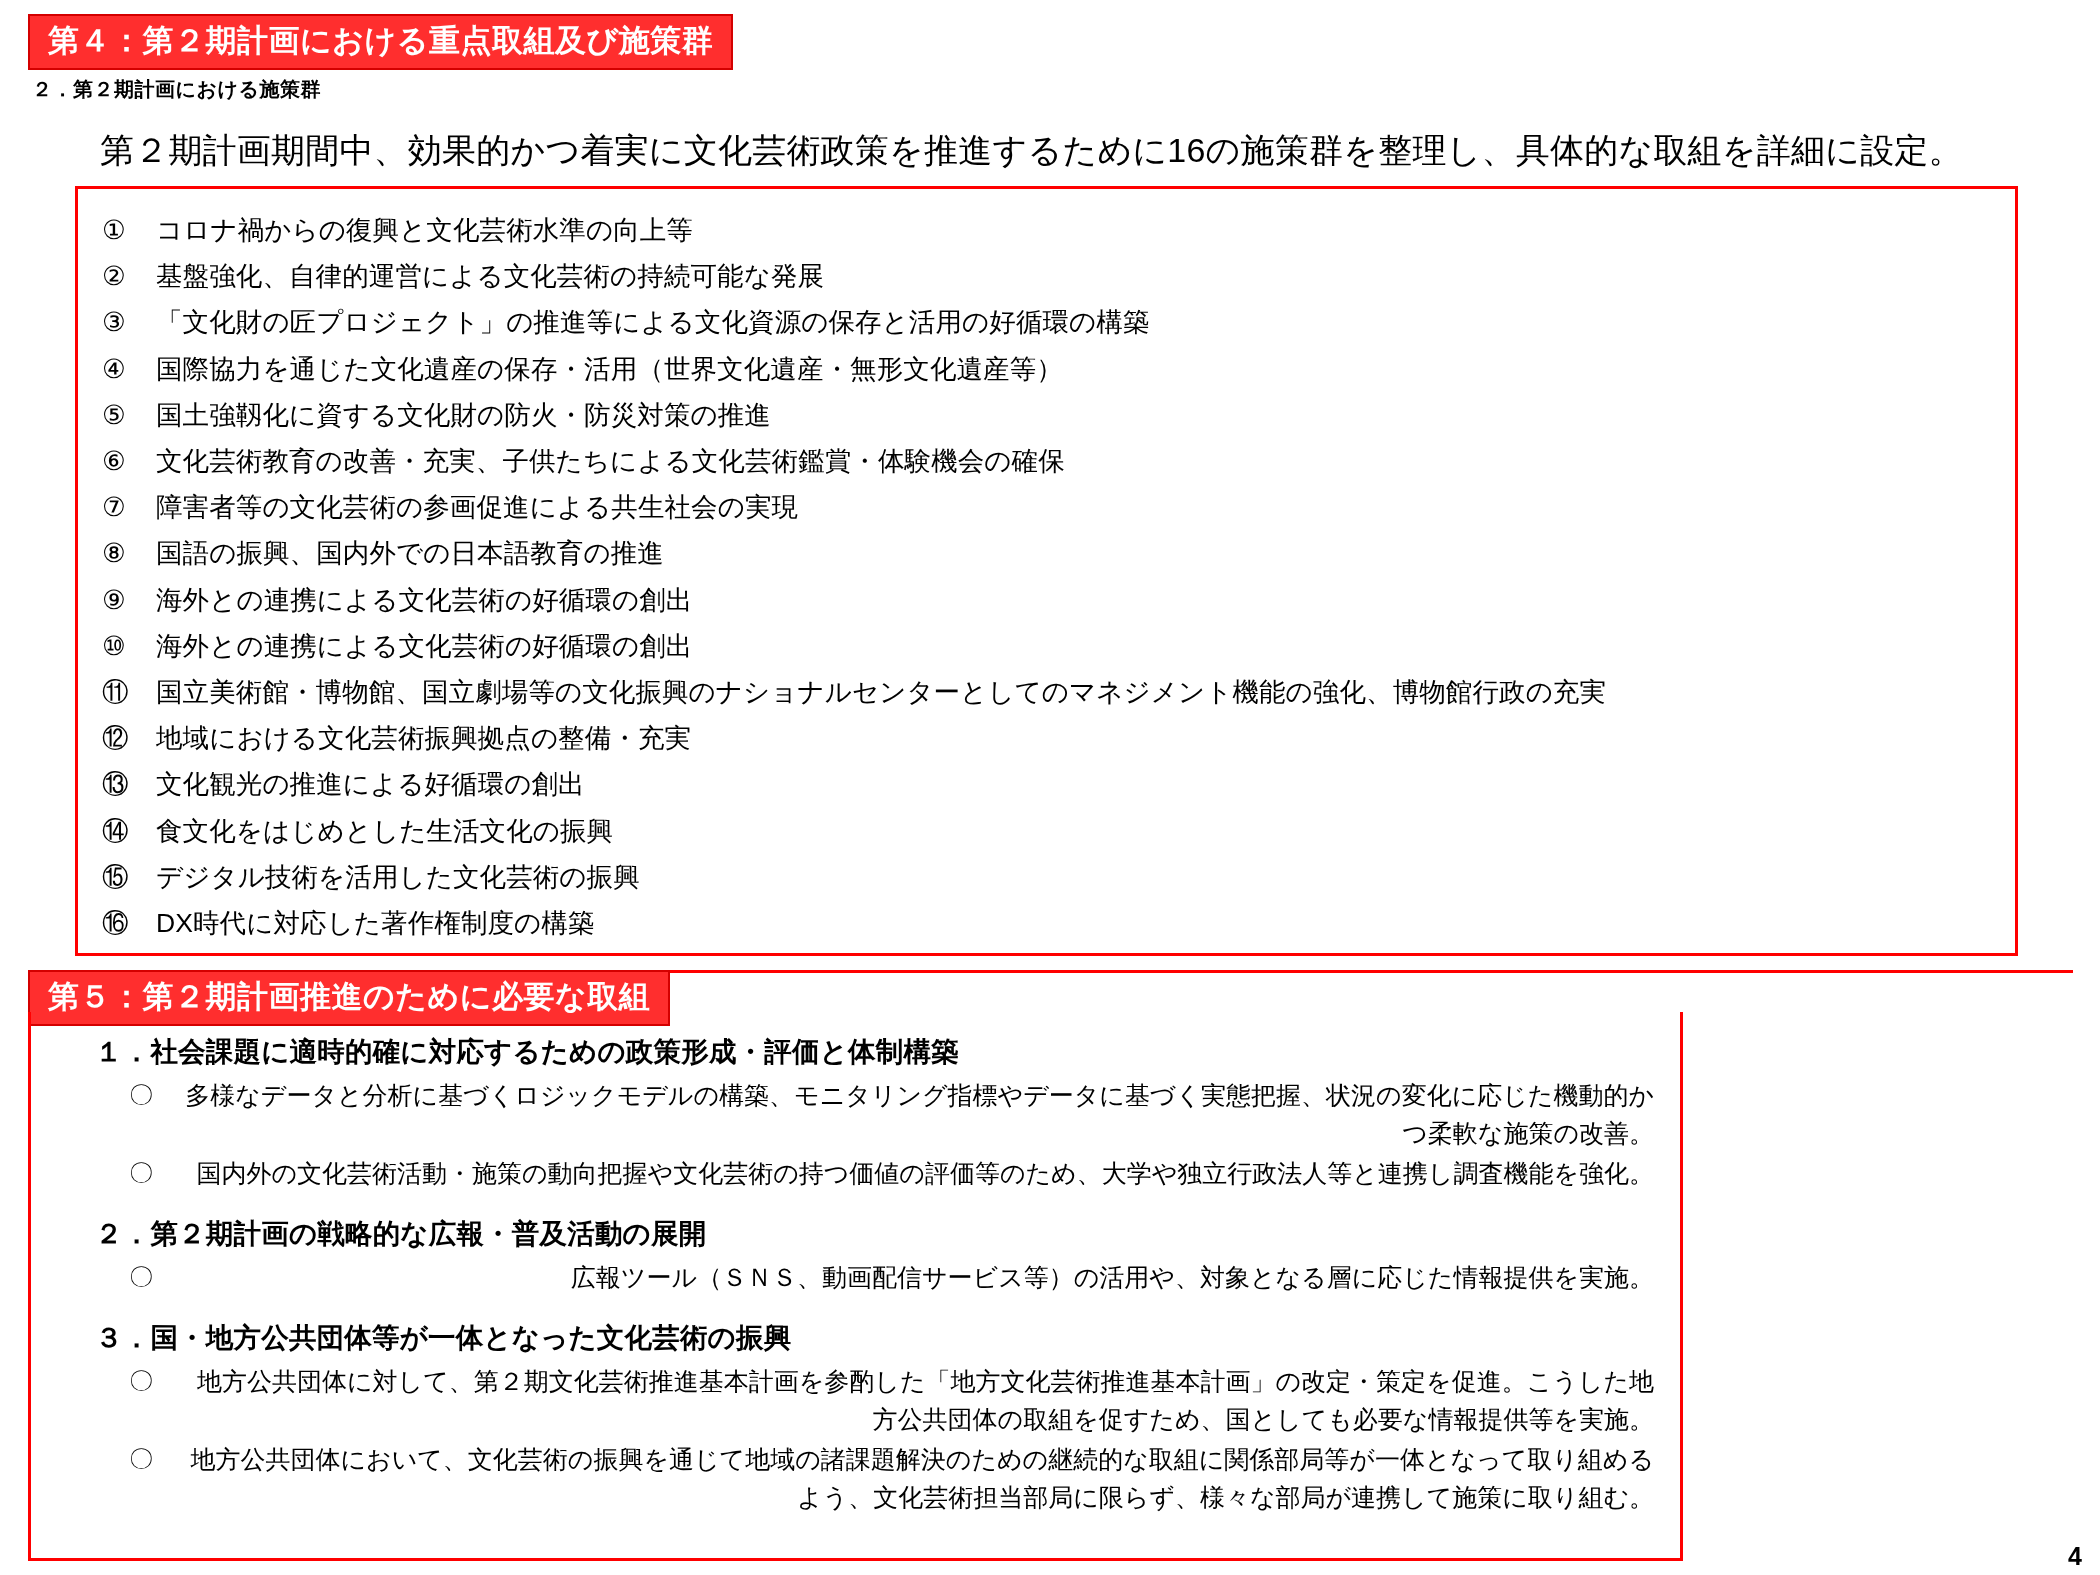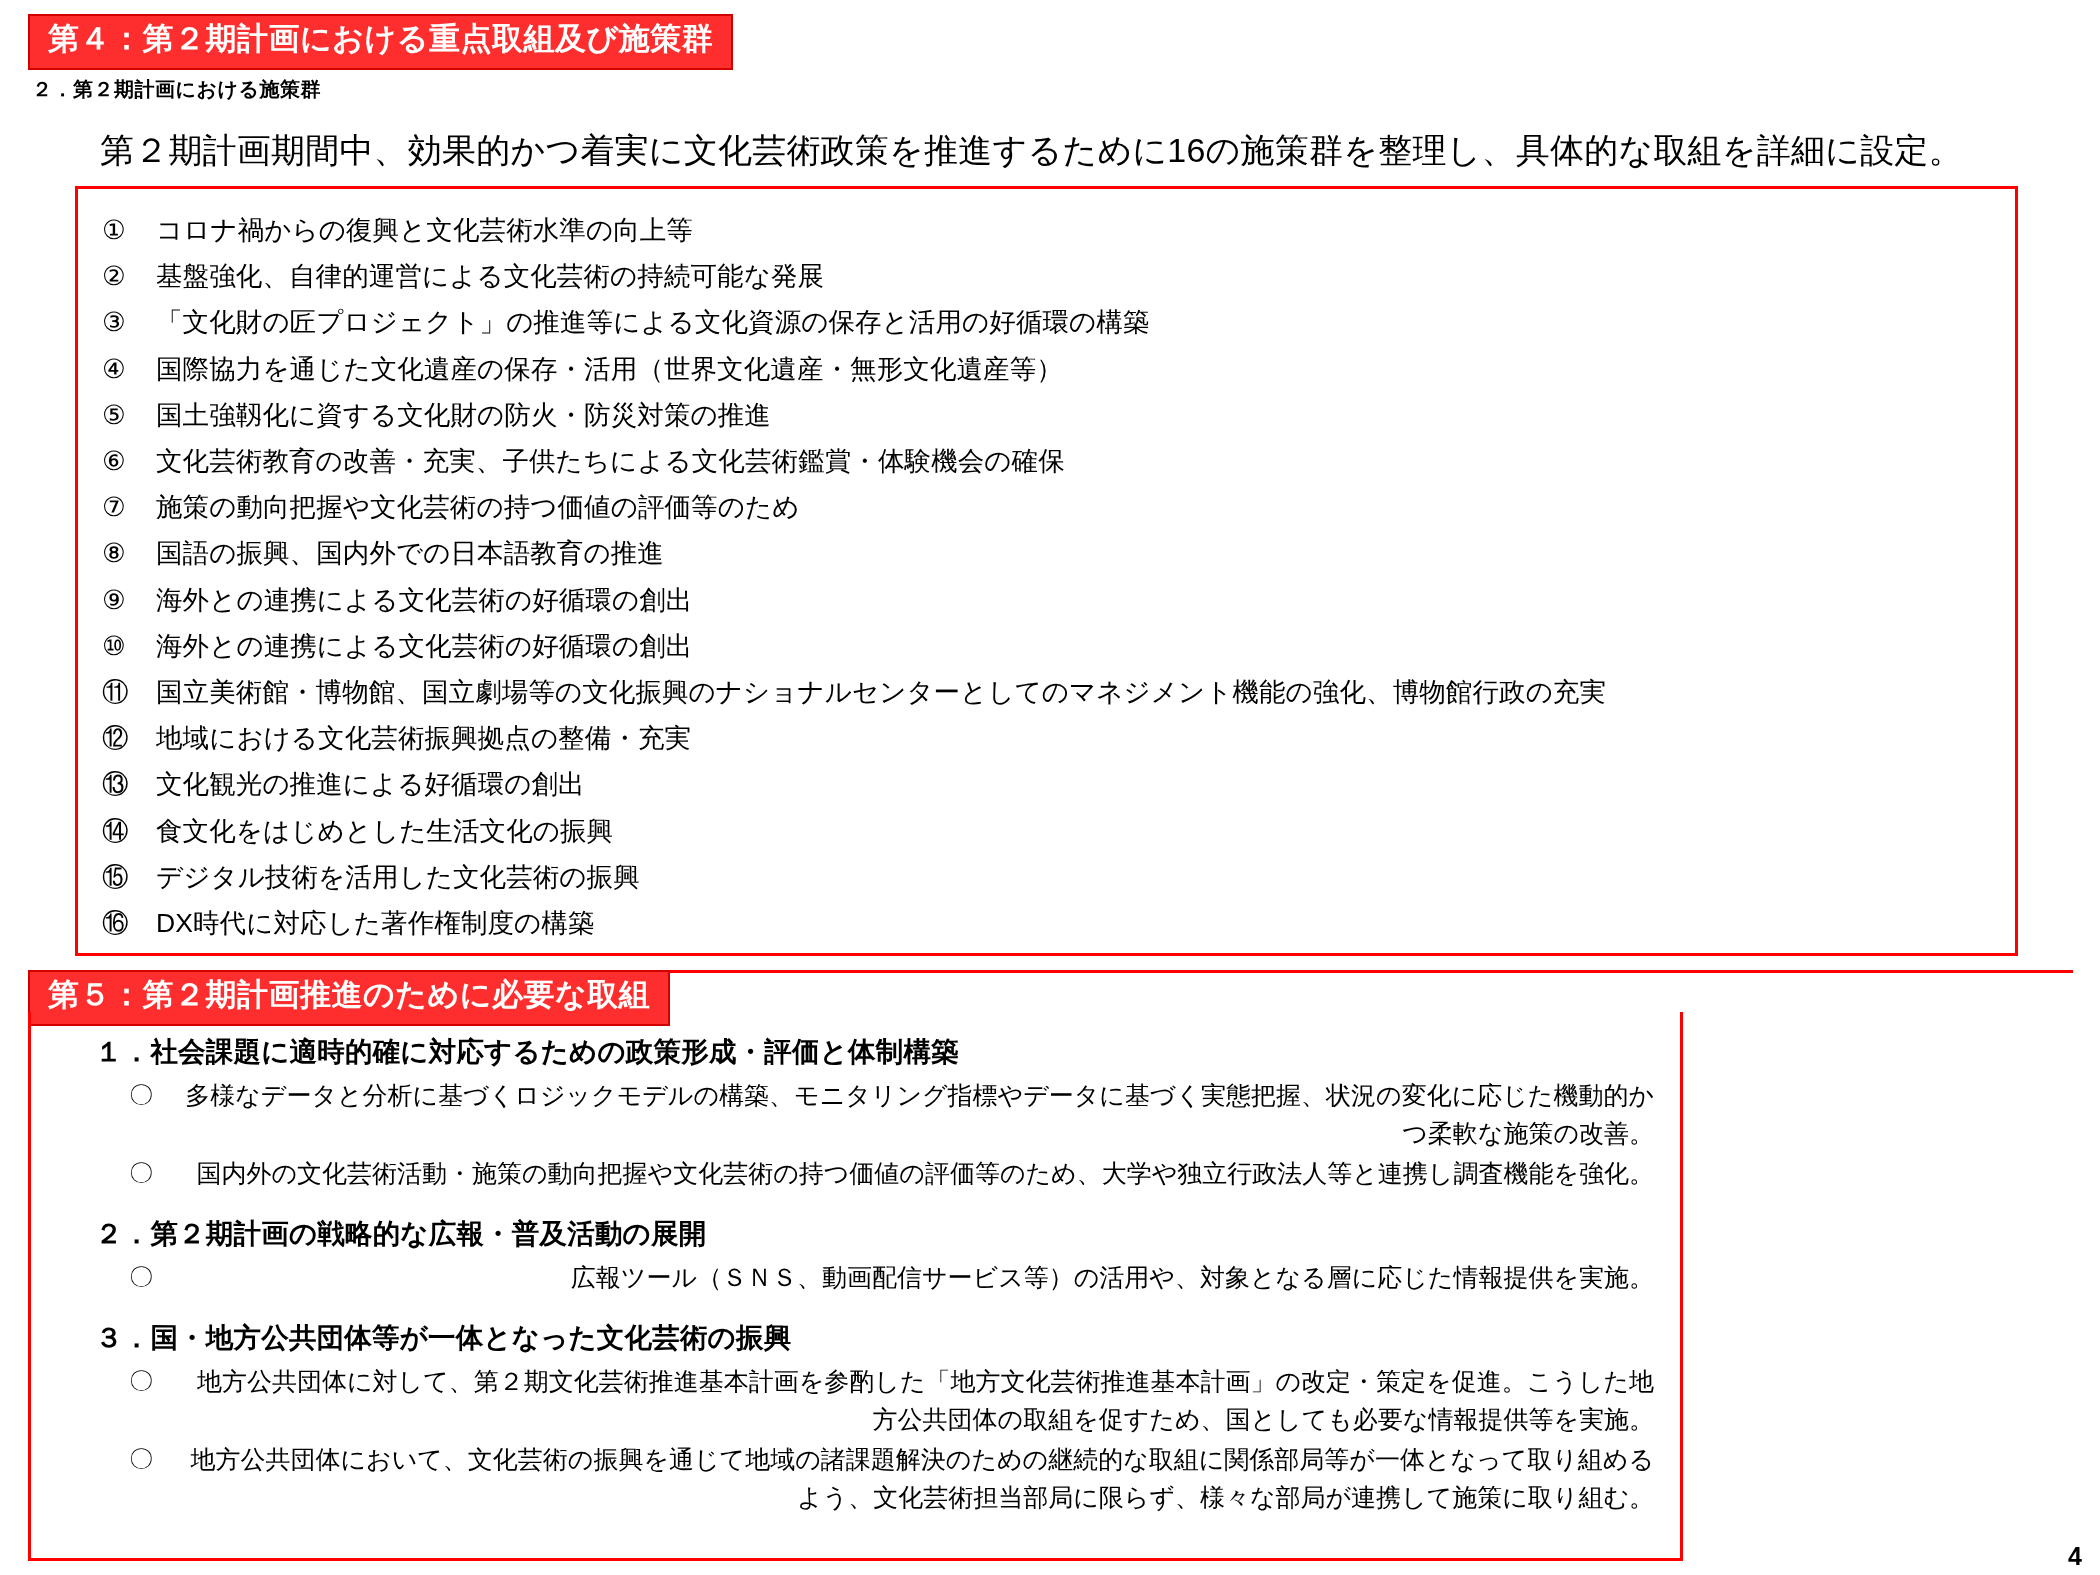--- a/index.html
+++ b/index.html
@@ -35,21 +35,20 @@
   .sec-banner {
     background: #ff2e2e;
     color: #ffffff;
     font-weight: bold;
     font-size: 31px;
     letter-spacing: 0.5px;
     padding: 7px 18px 9px 18px;
     border: 2px solid #d40000;
     white-space: nowrap;
     line-height: 1.15;
-    font-family: Liberation Mono, monospace;
   }
   .sec4-sub {
     position: absolute;
     left: 32px;
     top: 76px;
     font-size: 20px;
     font-weight: bold;
     letter-spacing: 0.5px;
   }
   .sec4-lead {
@@ -181,21 +180,21 @@
     <div class="list-row">
       <span class="list-num">⑤</span>
       <span class="list-text">国土強靱化に資する文化財の防火・防災対策の推進</span>
     </div>
     <div class="list-row">
       <span class="list-num">⑥</span>
       <span class="list-text">文化芸術教育の改善・充実、子供たちによる文化芸術鑑賞・体験機会の確保</span>
     </div>
     <div class="list-row">
       <span class="list-num">⑦</span>
-      <span class="list-text">施策の動向把握や文化芸術の持つ価値の評価等のため</span>
+      <span class="list-text">障害者等の文化芸術の参画促進による共生社会の実現</span>
     </div>
     <div class="list-row">
       <span class="list-num">⑧</span>
       <span class="list-text">国語の振興、国内外での日本語教育の推進</span>
     </div>
     <div class="list-row">
       <span class="list-num">⑨</span>
       <span class="list-text">海外との連携による文化芸術の好循環の創出</span>
     </div>
     <div class="list-row">

